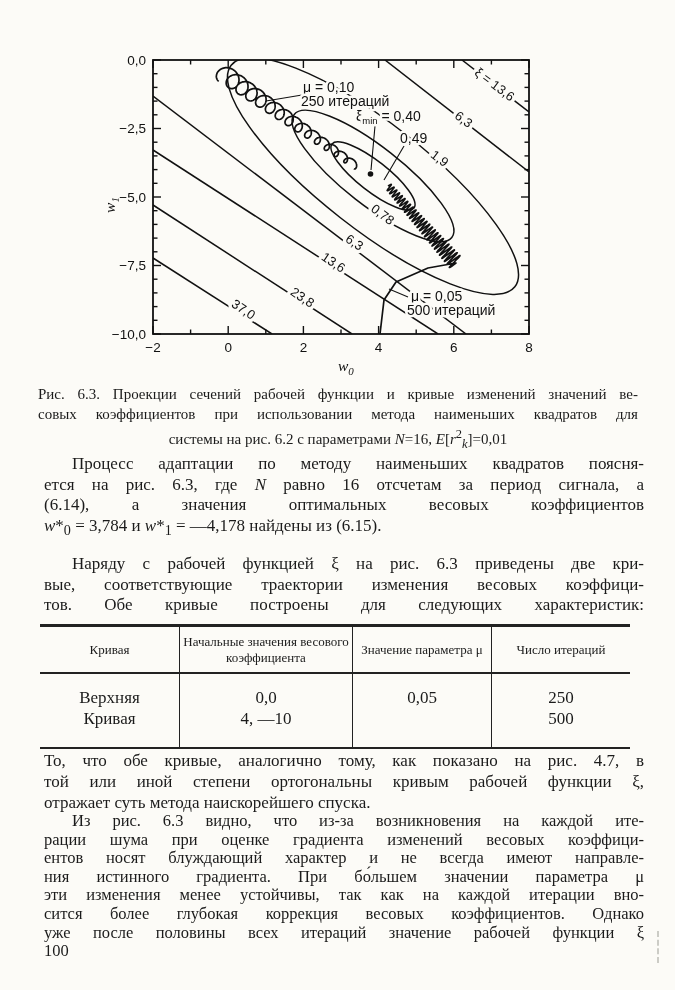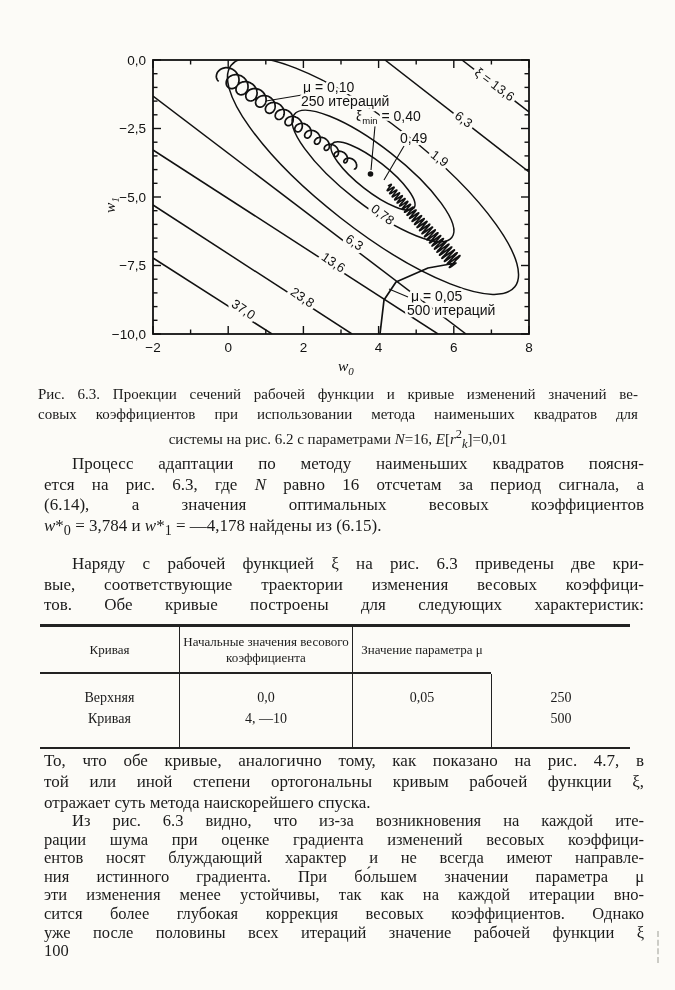--- a/index.html
+++ b/index.html
@@ -15,21 +15,21 @@
   #p1{top:454px;} #p2{top:554px;} #p3{top:750px;line-height:21px;}
   #p4{top:812px;font-size:16.5px;line-height:18.6px;}
   .line{text-align:justify;text-align-last:justify;white-space:normal;}
   .indent .line.first{text-indent:28px;}
   .datatable{position:absolute;left:40px;top:624px;width:590px;border-top:3px solid #222;border-bottom:2.5px solid #222;}
   .trow{display:grid;grid-template-columns:139px 173px 139px 139px;}
   .tcell{text-align:center;}
   .tcell+.tcell{border-left:1.3px solid #222;}
   .thead .tcell{border-bottom:2.5px solid #222;display:flex;align-items:center;justify-content:center;
     font-size:13px;line-height:15.5px;min-height:47px;padding:2px 3px;box-sizing:border-box;}
-  .tbody .tcell{font-size:14px;line-height:21px;padding:13px 0 18px 0;}
+  .tbody .tcell{font-size:17px;line-height:21px;padding:13px 0 18px 0;}
   .pagenum{position:absolute;left:44px;top:941px;font-size:16.5px;}
   .artifact{position:absolute;left:657px;top:931px;width:2px;height:32px;border-left:2px dashed #b9b9b2;opacity:.7;}
 </style>
 </head>
 <body>
 
 <div class="page">
 
   <svg id="figsvg" width="675" height="380" viewBox="0 0 675 380" style="position:absolute;left:0;top:0;">
       <defs>
@@ -172,20 +172,21 @@
       <div class="line first">Наряду с рабочей функцией ξ на рис. 6.3 приведены две кри-</div>
       <div class="line">вые, соответствующие траектории изменения весовых коэффици-</div>
       <div class="line last" style="text-align-last: justify;">тов. Обе кривые построены для следующих характеристик:</div>
     </div>
 
   <div class="datatable">
     <div class="trow thead">
       <div class="tcell">Кривая</div>
       <div class="tcell">Начальные значения весового коэффициента</div>
       <div class="tcell">Значение параметра μ</div>
+      <div class="tcell">Число итераций</div>
     </div>
     <div class="trow tbody">
       <div class="tcell">
         <div>Верхняя</div>
         <div>Кривая</div>
       </div>
       <div class="tcell">
         <div>0,0</div>
         <div>4, —10</div>
       </div>

